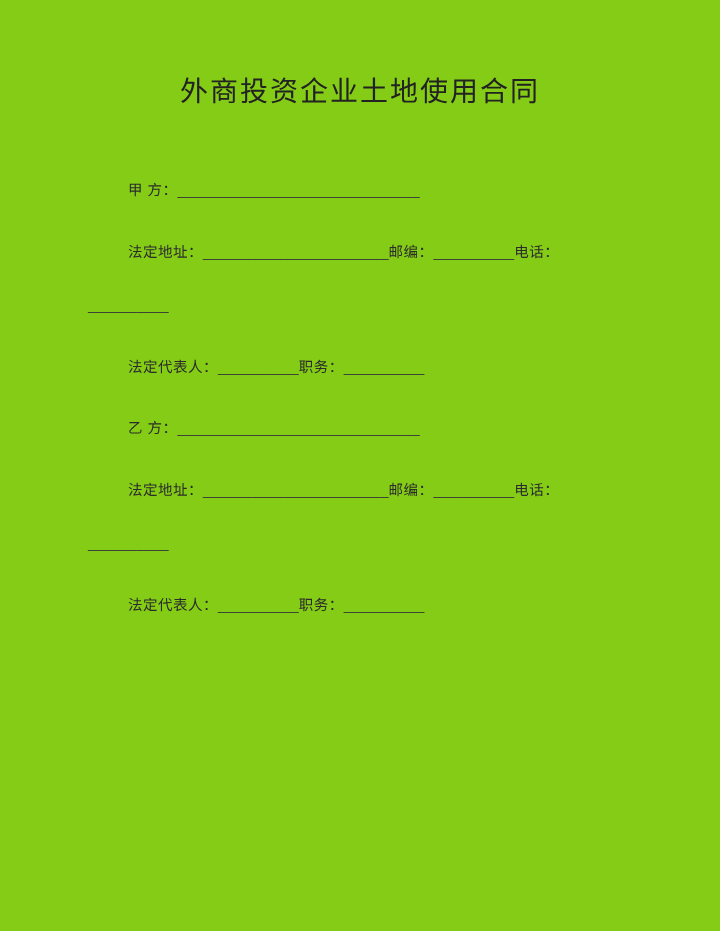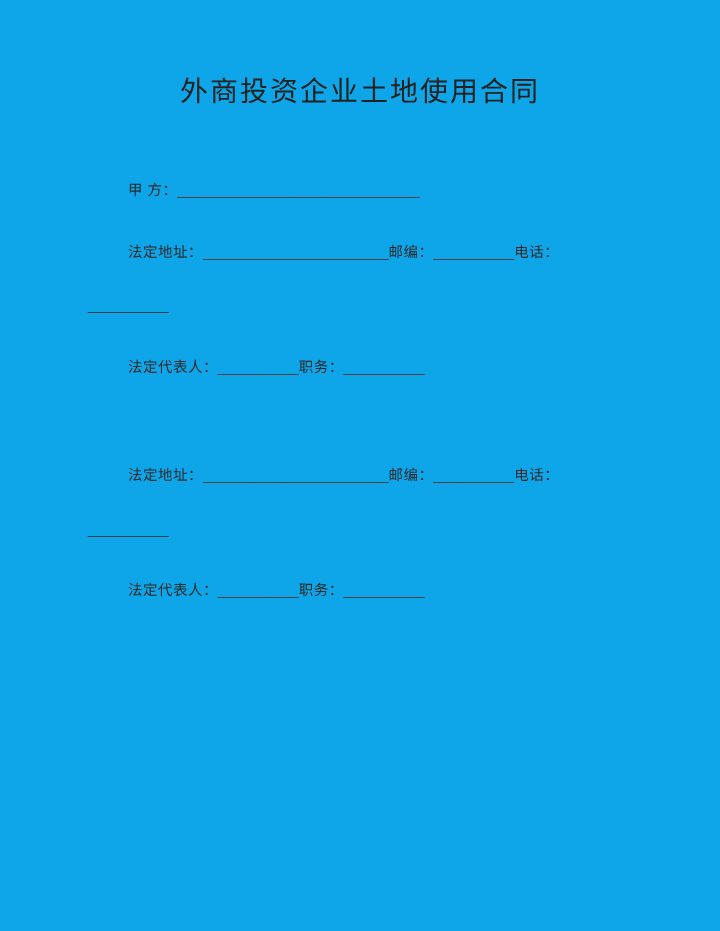--- a/index.html
+++ b/index.html
@@ -14,21 +14,21 @@
     overflow: hidden;
     font-family: "Liberation Sans", "DejaVu Sans", sans-serif;
     color: #2b2b2b;
     -webkit-font-smoothing: antialiased;
   }
 
   .page {
     position: relative;
     width: 720px;
     height: 931px;
-    background: #0ea5e9;
+    background: #84cc16;
     box-sizing: border-box;
     padding: 0;
   }
 
   
   .doc-title {
     margin: 0;
     padding-top: 74px;
     text-align: center;
     font-family: "Liberation Serif", "DejaVu Serif", serif;
@@ -124,20 +124,23 @@
     <div class="wrap-blank">__________</div>
 
     <div class="gap-lg"></div>
 
     <div class="field-line">
       <span class="indent"></span><span class="label">法定代表人：</span><span class="blank">__________</span><span class="label">职务：</span><span class="blank">__________</span>
     </div>
 
     <div class="gap-lg"></div>
 
+    <div class="field-line">
+      <span class="indent"></span><span class="label">乙 方：</span><span class="blank">______________________________</span>
+    </div>
 
     <div class="gap-lg"></div>
 
     <div class="field-line">
       <span class="indent"></span><span class="label">法定地址：</span><span class="blank">_______________________</span><span class="label">邮编：</span><span class="blank">__________</span><span class="label">电话：</span>
     </div>
 
     <div class="gap-md"></div>
 
     <div class="wrap-blank">__________</div>

